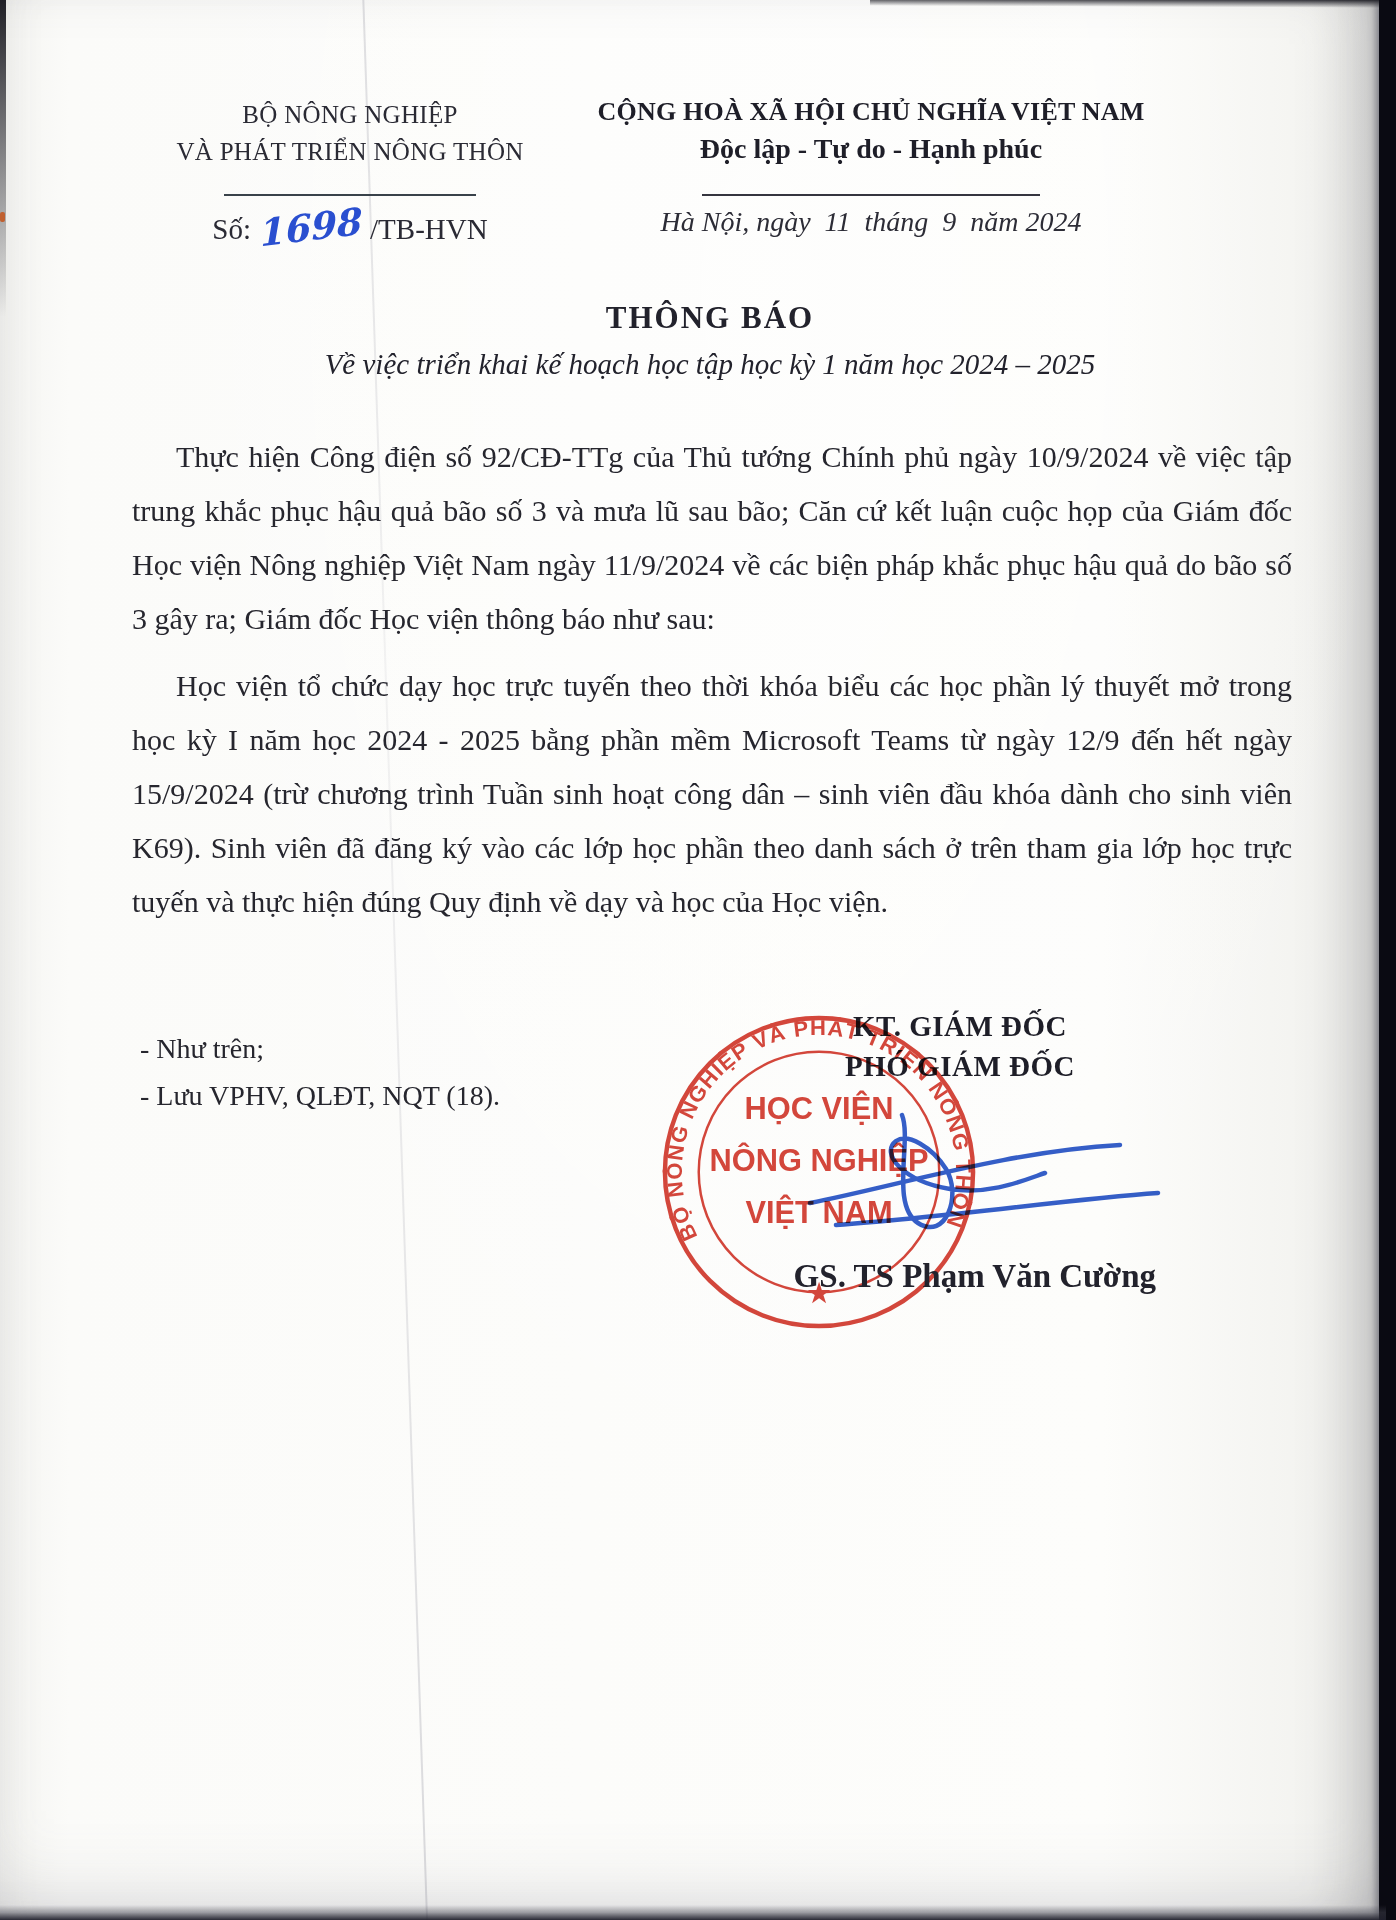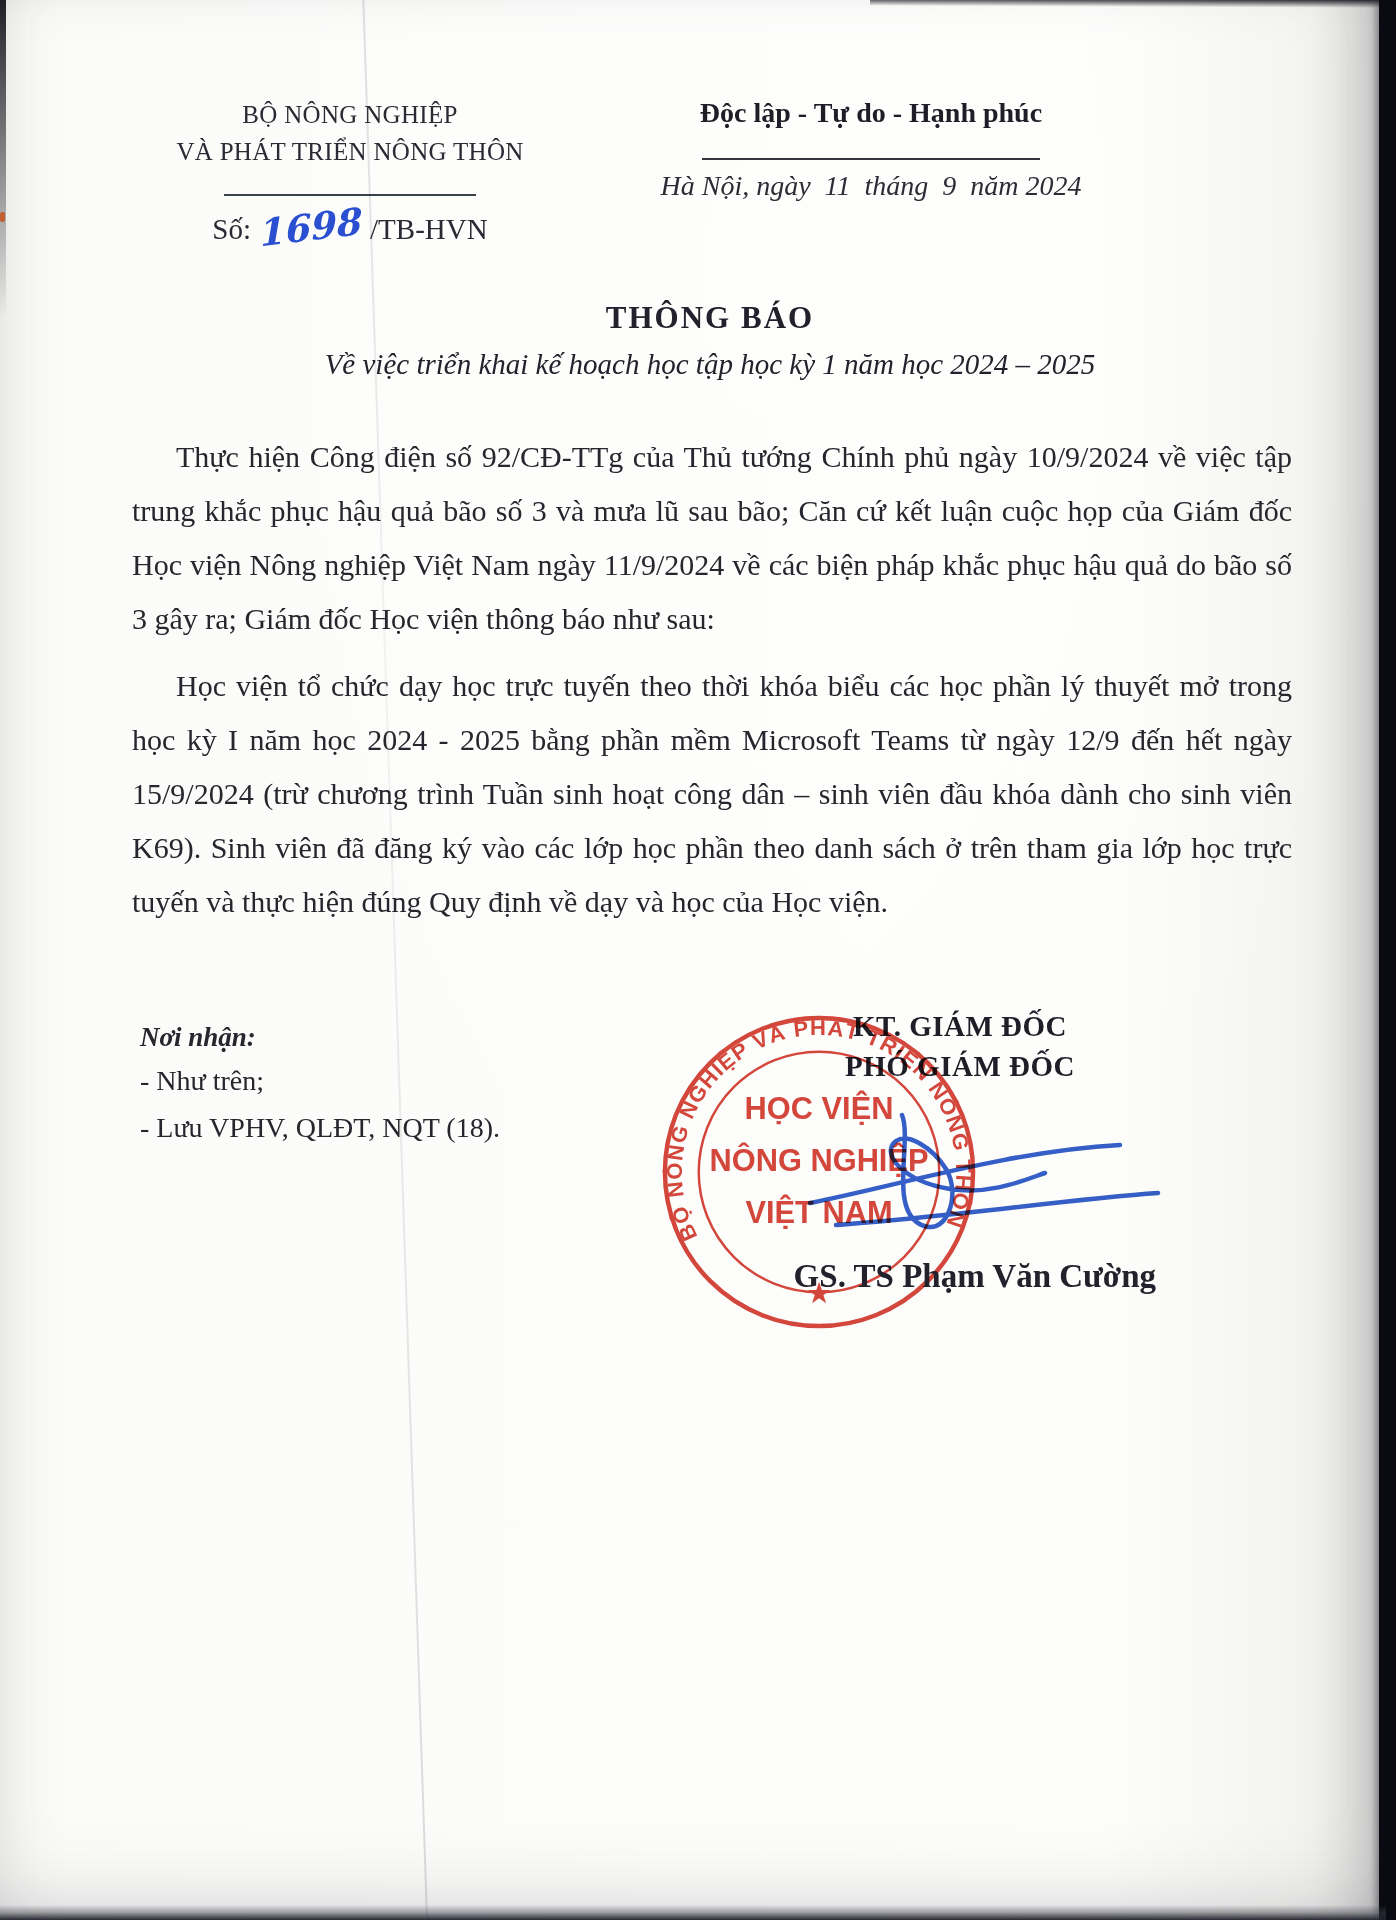--- a/index.html
+++ b/index.html
@@ -95,37 +95,37 @@
     <div class="org-block">
       <div class="org-line">BỘ NÔNG NGHIỆP</div>
       <div class="org-line">VÀ PHÁT TRIỂN NÔNG THÔN</div>
       <div class="rule rule-left"></div>
       <div class="doc-number">
         <span>Số:</span><span class="handwritten">1698</span><span>/TB-HVN</span>
       </div>
     </div>
 
     <div class="national-block">
+      <div class="motto1 bold">CỘNG HOÀ XÃ HỘI CHỦ NGHĨA VIỆT NAM</div>
       <div class="motto2 bold">Độc lập - Tự do - Hạnh phúc</div>
       <div class="rule rule-right"></div>
       <div class="dateline italic">Hà Nội, ngày  11  tháng  9  năm 2024</div>
     </div>
 
     <div class="title-block">
       <div class="doc-title">THÔNG BÁO</div>
       <div class="doc-subtitle">Về việc triển khai kế hoạch học tập học kỳ 1 năm học 2024 – 2025</div>
     </div>
 
     <div class="body-text ink">
       <p>Thực hiện Công điện số 92/CĐ-TTg của Thủ tướng Chính phủ ngày 10/9/2024 về việc tập trung khắc phục hậu quả bão số 3 và mưa lũ sau bão; Căn cứ kết luận cuộc họp của Giám đốc Học viện Nông nghiệp Việt Nam ngày 11/9/2024 về các biện pháp khắc phục hậu quả do bão số 3 gây ra; Giám đốc Học viện thông báo như sau:</p>
       <p>Học viện tổ chức dạy học trực tuyến theo thời khóa biểu các học phần lý thuyết mở trong học kỳ I năm học 2024 - 2025 bằng phần mềm Microsoft Teams từ ngày 12/9 đến hết ngày 15/9/2024 (trừ chương trình Tuần sinh hoạt công dân – sinh viên đầu khóa dành cho sinh viên K69). Sinh viên đã đăng ký vào các lớp học phần theo danh sách ở trên tham gia lớp học trực tuyến và thực hiện đúng Quy định về dạy và học của Học viện.</p>
     </div>
 
     <div class="recipients">
-      <div class="recipients-label">Nơi nhận:</div>
       <div class="recipients-item">- Như trên;</div>
       <div class="recipients-item">- Lưu VPHV, QLĐT, NQT (18).</div>
     </div>
 
     <div class="sign-block">
       <div class="authority">KT. GIÁM ĐỐC</div>
       <div class="authority">PHÓ GIÁM ĐỐC</div>
     </div>
 
     <svg class="stamp-svg" viewBox="0 0 330 330">

